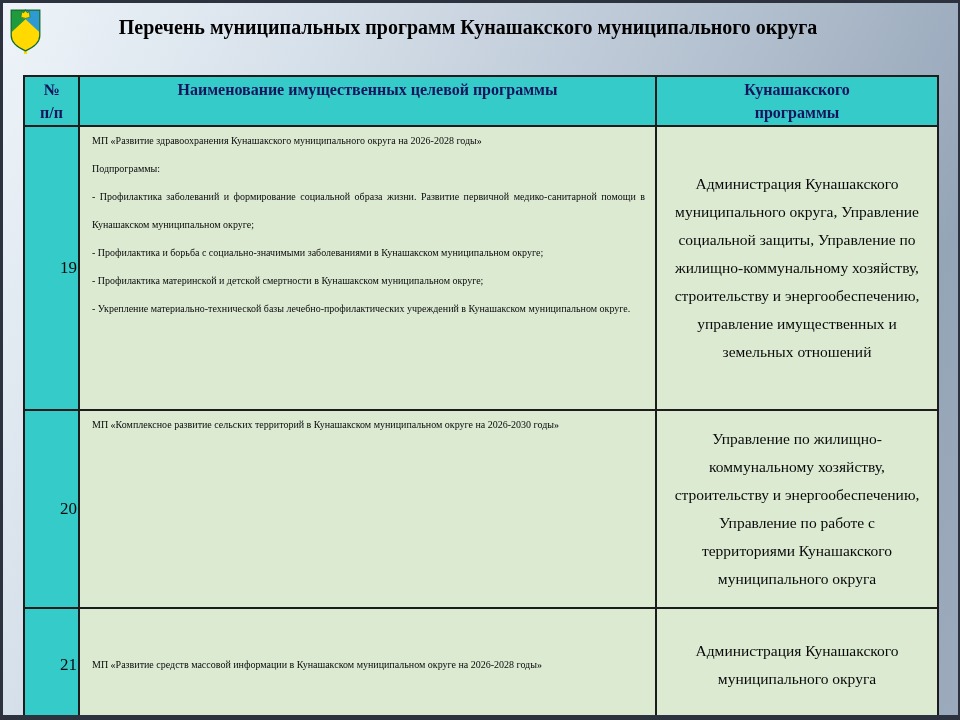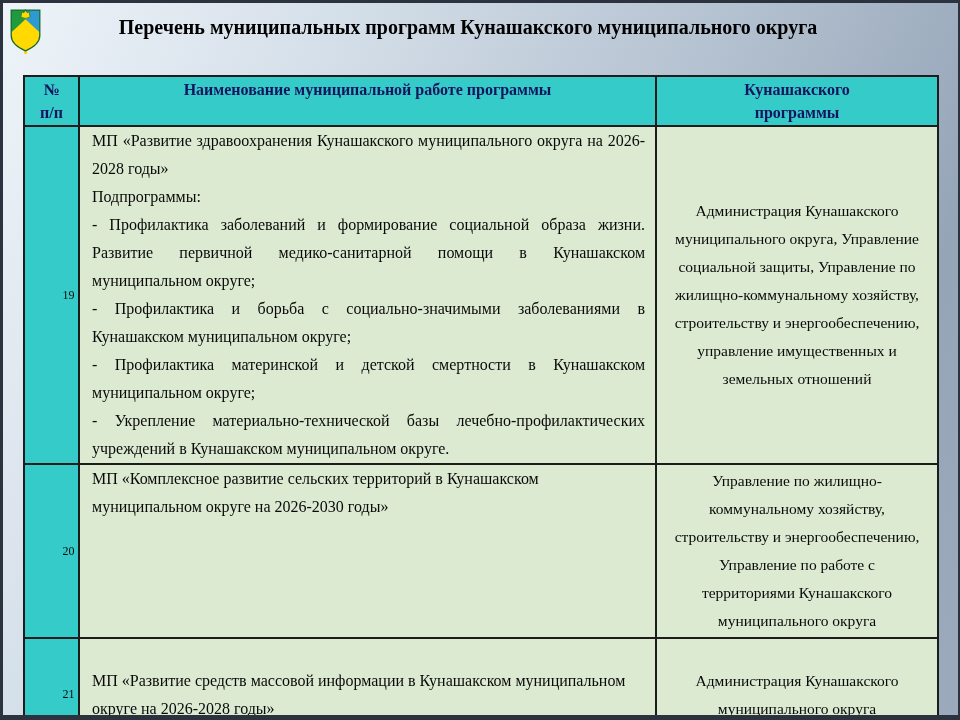--- a/index.html
+++ b/index.html
@@ -11,25 +11,25 @@
   .edge.left{left:0;top:0;width:3px;height:720px;}
   .edge.right{right:0;top:0;width:2px;height:720px;}
   .edge.bottom{left:0;bottom:0;width:960px;height:5px;}
   .emblem{position:absolute;left:10px;top:9px;width:31px;height:47px;}
   .title{position:absolute;left:48px;top:13px;width:840px;text-align:center;
     font-weight:bold;font-size:20px;line-height:28px;color:#000;}
   table.tbl{position:absolute;left:23px;top:75px;width:914px;border-collapse:collapse;table-layout:fixed;}
   .tbl td,.tbl th{border:2px solid #1c1c1c;overflow:hidden;}
   .th{background:#35cbc9;color:#15155e;font-weight:bold;vertical-align:top;
     text-align:center;padding:1px 4px;line-height:23px;font-size:16px;}
-  .numcell{background:#35cbc9;text-align:center;vertical-align:middle;font-size:12px;color:#0a0a0a;padding-left:35px;}
+  .numcell{background:#35cbc9;text-align:center;vertical-align:middle;font-size:17px;color:#0a0a0a;padding-left:35px;}
   .namecell{background:#dcead2;vertical-align:top;padding:0 10px 0 12px;line-height:28px;
-    font-size:16px;color:#0a0a0a;}
+    font-size:10px;color:#0a0a0a;}
   .namecell.vmid{vertical-align:middle;}
-  .execell{background:#dcead2;text-align:center;vertical-align:middle;padding:2px 14px;
+  .execell{background:#dcead2;text-align:center;vertical-align:middle;padding:14px 14px;
     line-height:28px;font-size:15.5px;color:#0a0a0a;}
   .para{margin:0;}
   .justify{text-align:justify;}
   .bold{font-weight:normal;}
 </style>
 </head>
 <body>
 
 <div class="slide">
   <div class="edge top"></div>
@@ -56,21 +56,21 @@
         <col style="width:577px">
         <col style="width:282px">
       </colgroup>
     <tbody>
         <tr style="height:46px">
       <th class="th">
         <div>№</div>
         <div>п/п</div>
       </th>
       <th class="th">
-        <div>Наименование муниципальной работе программы</div>
+        <div>Наименование имущественных целевой программы</div>
       </th>
       <th class="th">
         <div>Кунашакского</div>
         <div>программы</div>
       </th>
     </tr>
     <tr style="height:284px">
       <td class="numcell">19</td>
       <td class="namecell">
         <p class="para justify">МП «Развитие здравоохранения Кунашакского муниципального округа на 2026-2028 годы»</p>

